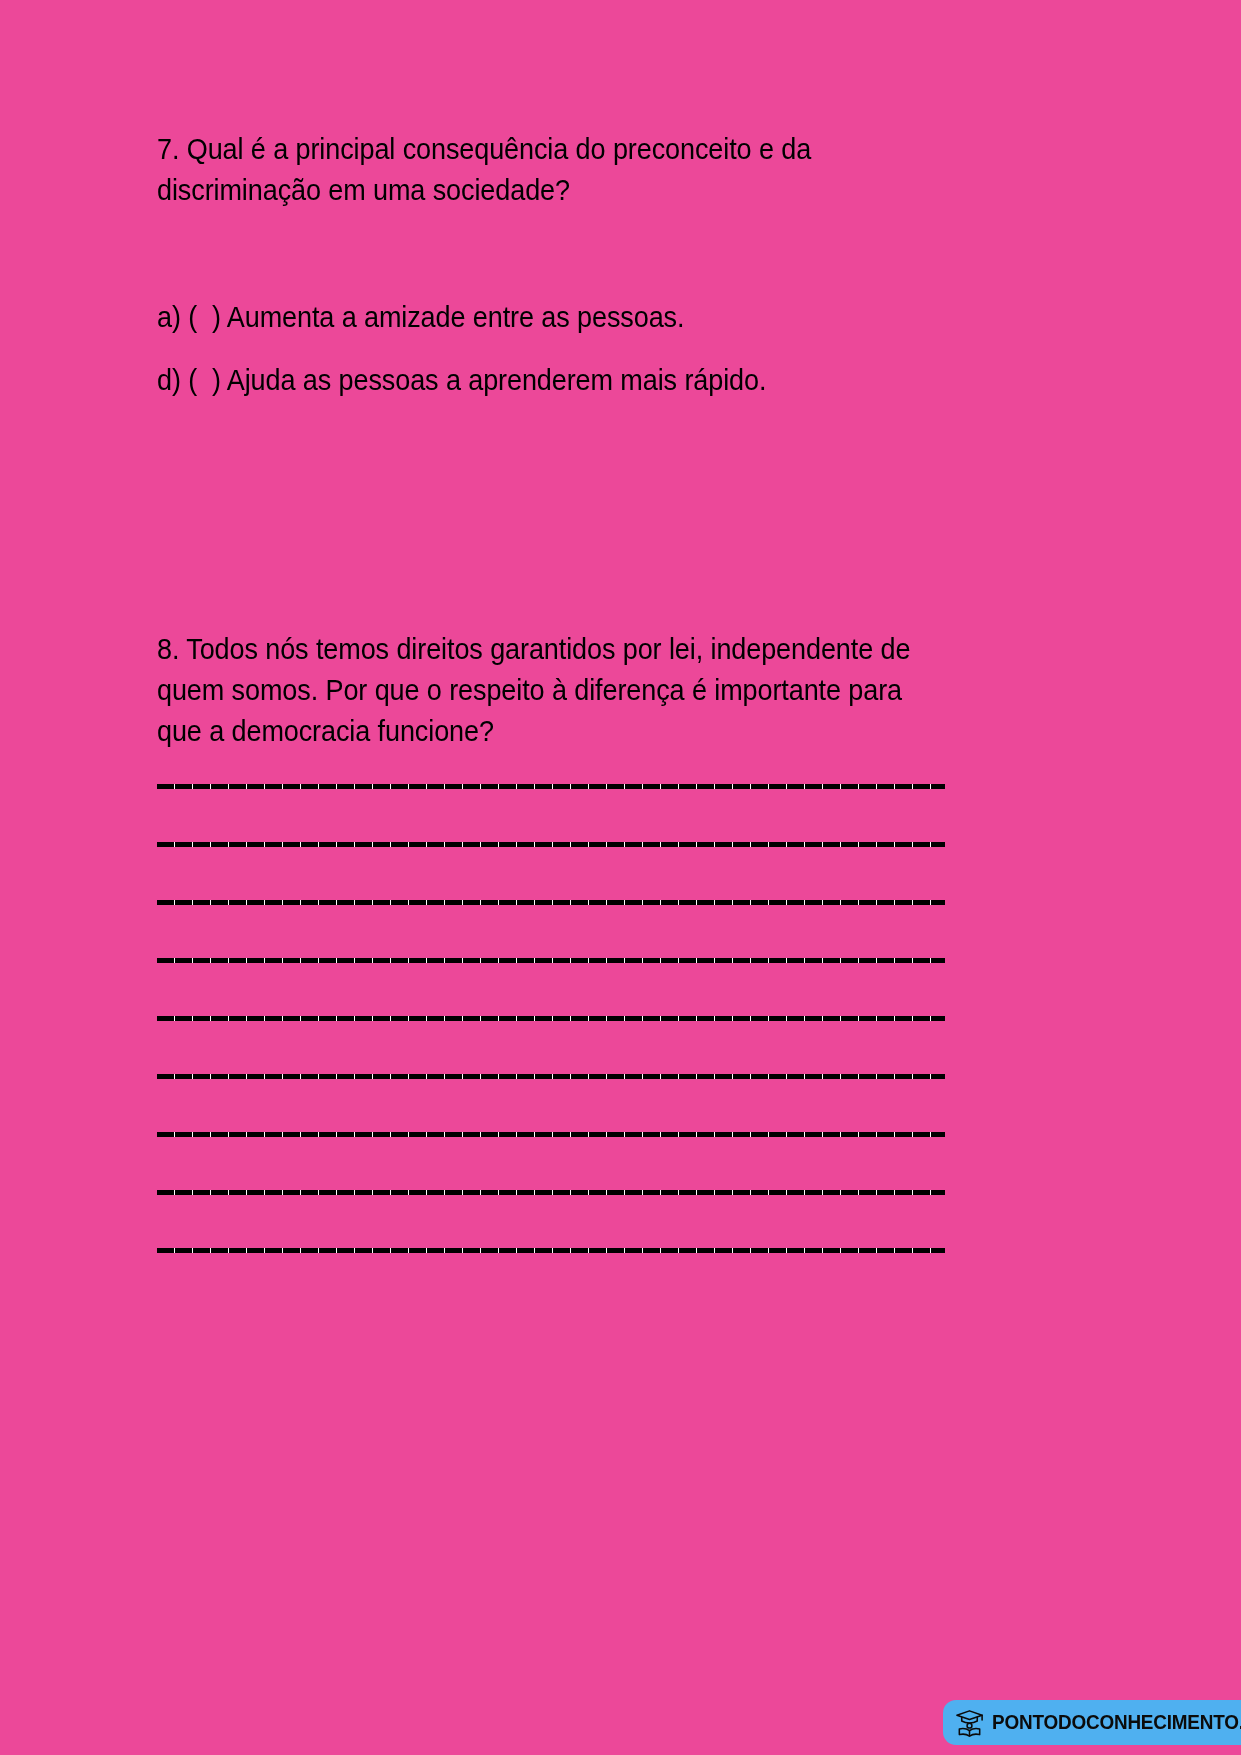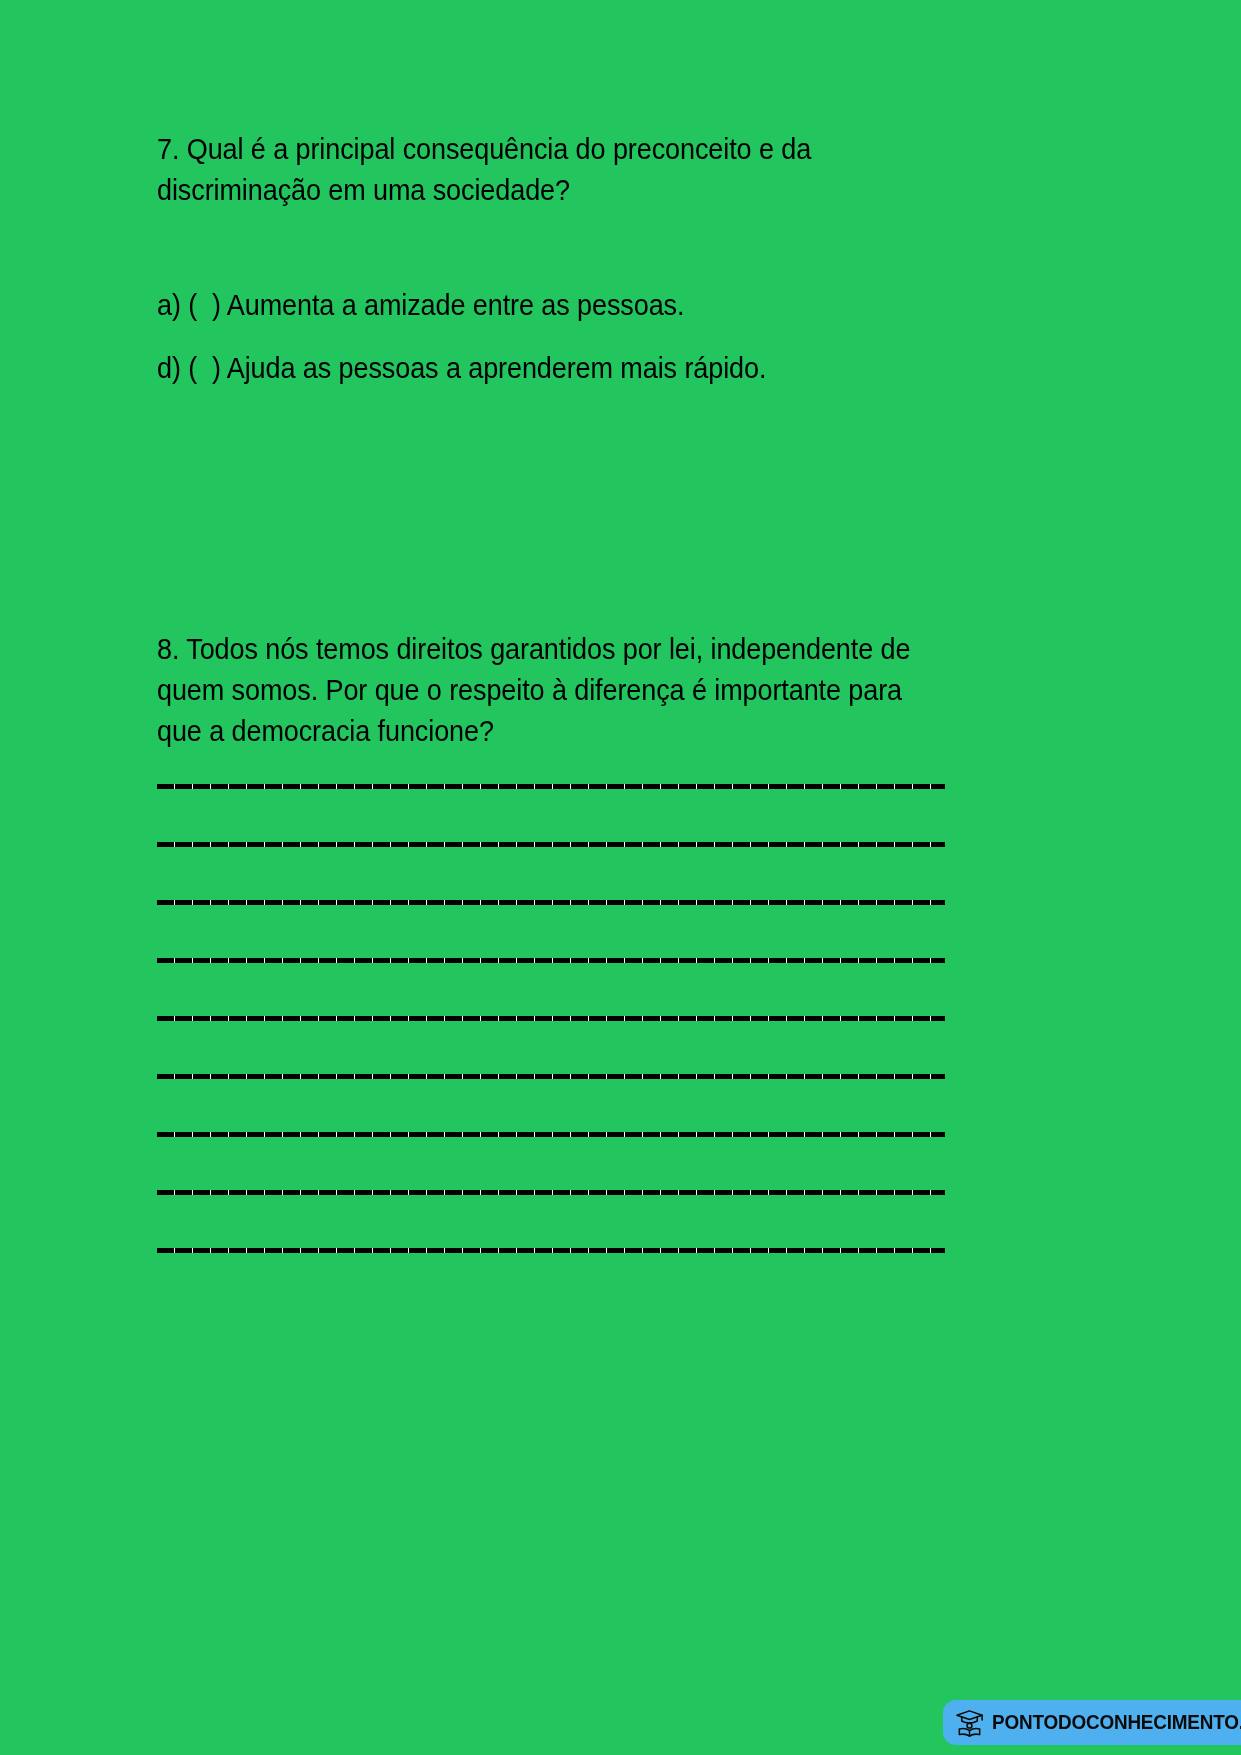--- a/index.html
+++ b/index.html
@@ -12,21 +12,21 @@
     height: 1755px;
     position: relative;
     font-family: "Liberation Sans", "DejaVu Sans", sans-serif;
     color: #000000;
     overflow: hidden;
   }
 
   .page {
     position: absolute;
     inset: 0;
-    background: #22c55e;
+    background: #ec4899;
   }
 
   .content {
     position: absolute;
     left: 157px;
     top: 0;
     width: 790px;
   }
 
   
@@ -37,21 +37,21 @@
     line-height: 41px;
     letter-spacing: -0.1px;
     transform: scaleX(0.90);
     transform-origin: left top;
     width: 111%;
     white-space: pre-wrap;
     color: #000000;
   }
 
   .block-q7 { position: absolute; top: 128px; left: 0; width: 790px; }
-  .block-opts { position: absolute; top: 284px; left: 0; width: 790px; }
+  .block-opts { position: absolute; top: 296px; left: 0; width: 790px; }
   .block-q8 { position: absolute; top: 612px; left: 0; width: 790px; margin-top: 16px; }
   .block-lines { position: absolute; top: 770px; left: 0; width: 790px; }
 
   .option {
     margin-bottom: 22px;
   }
   .option:last-child { margin-bottom: 6px; }
 
   .answer-line {
     height: 58px;

